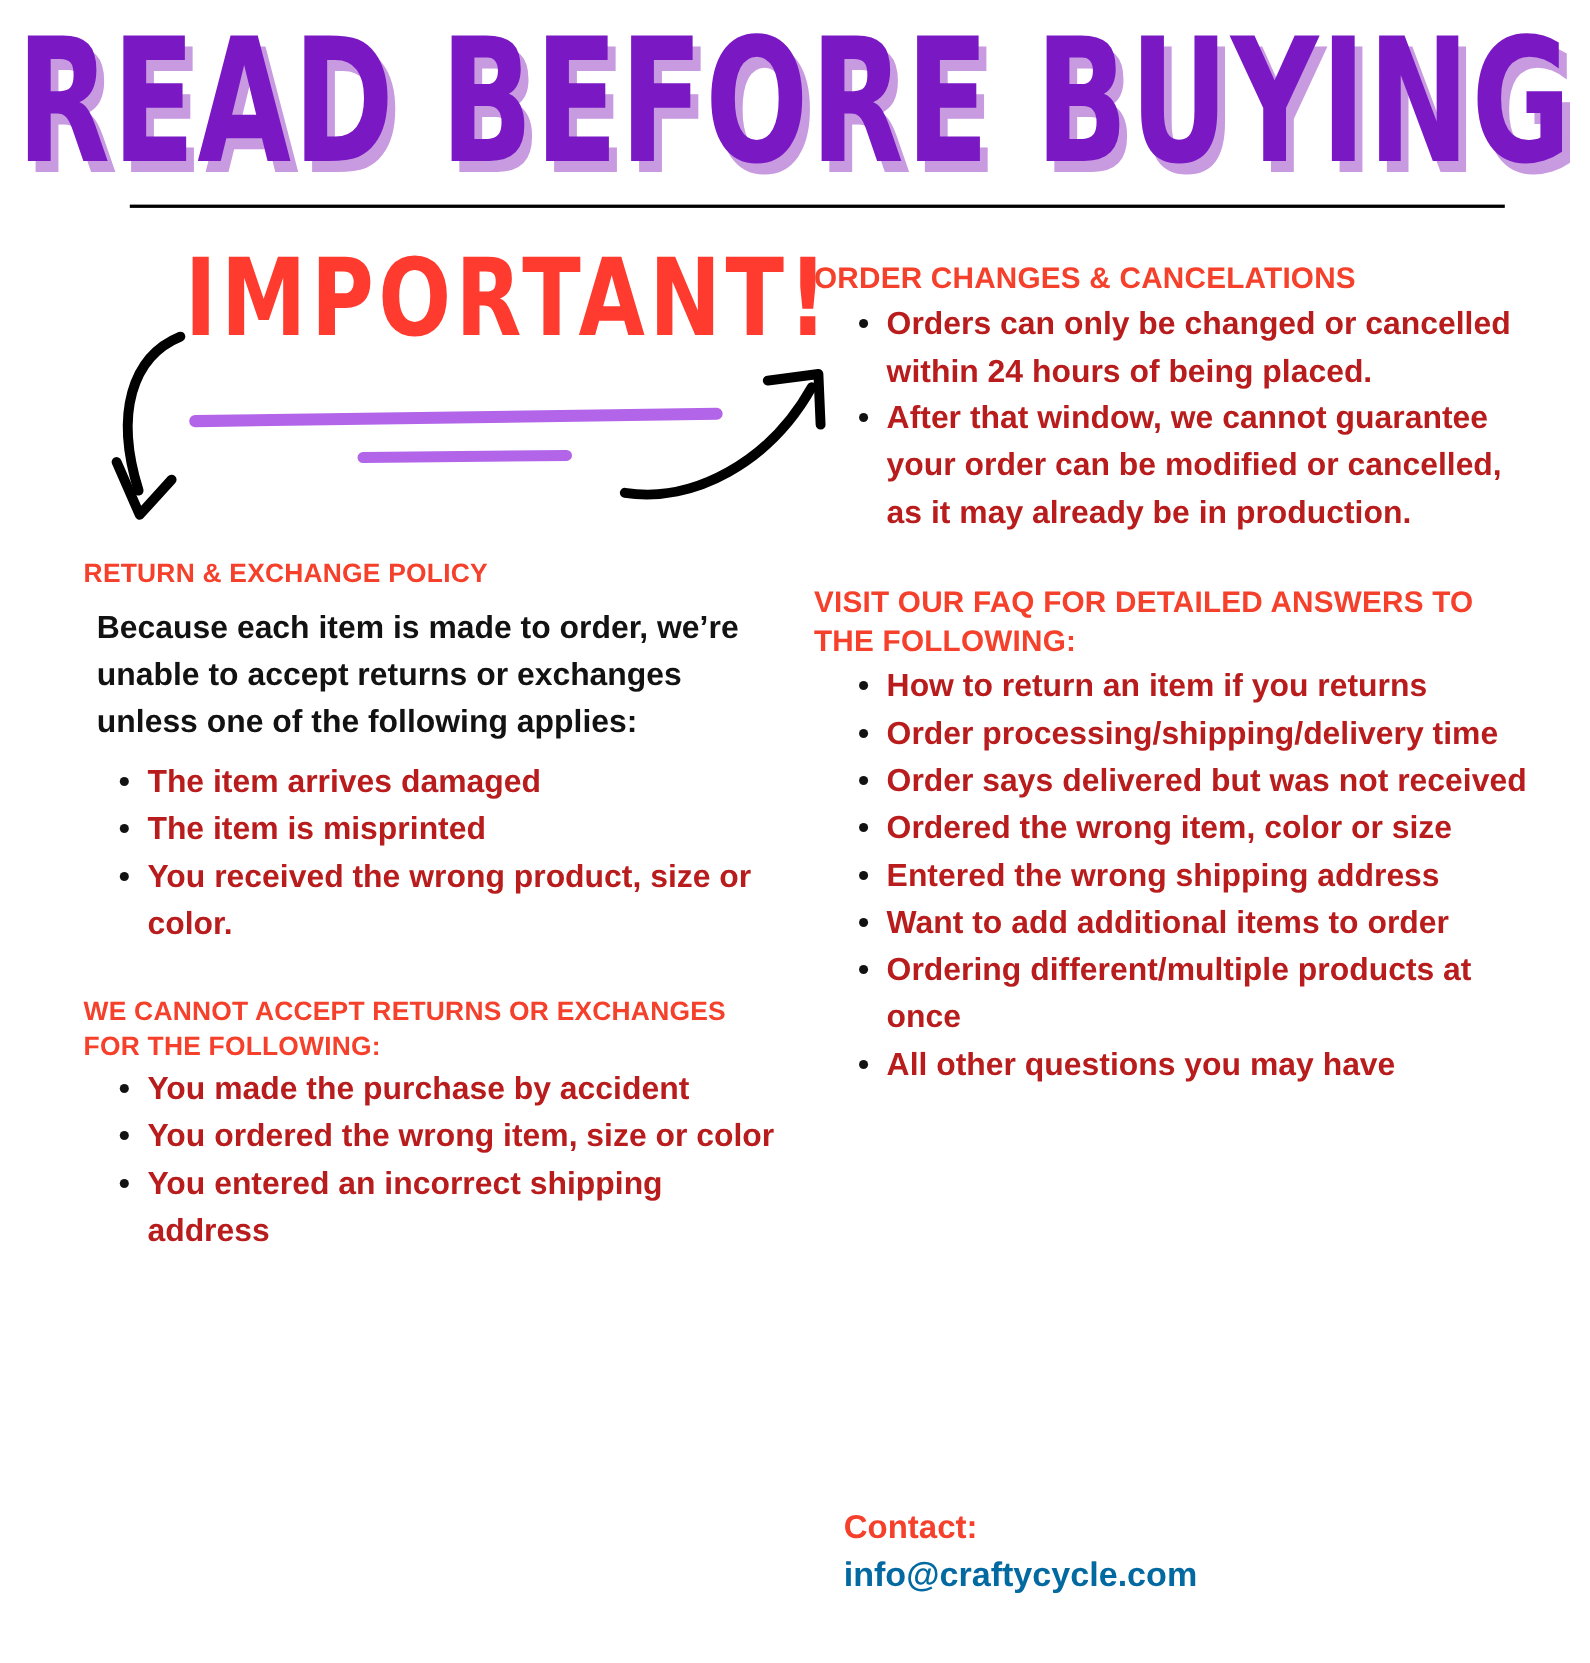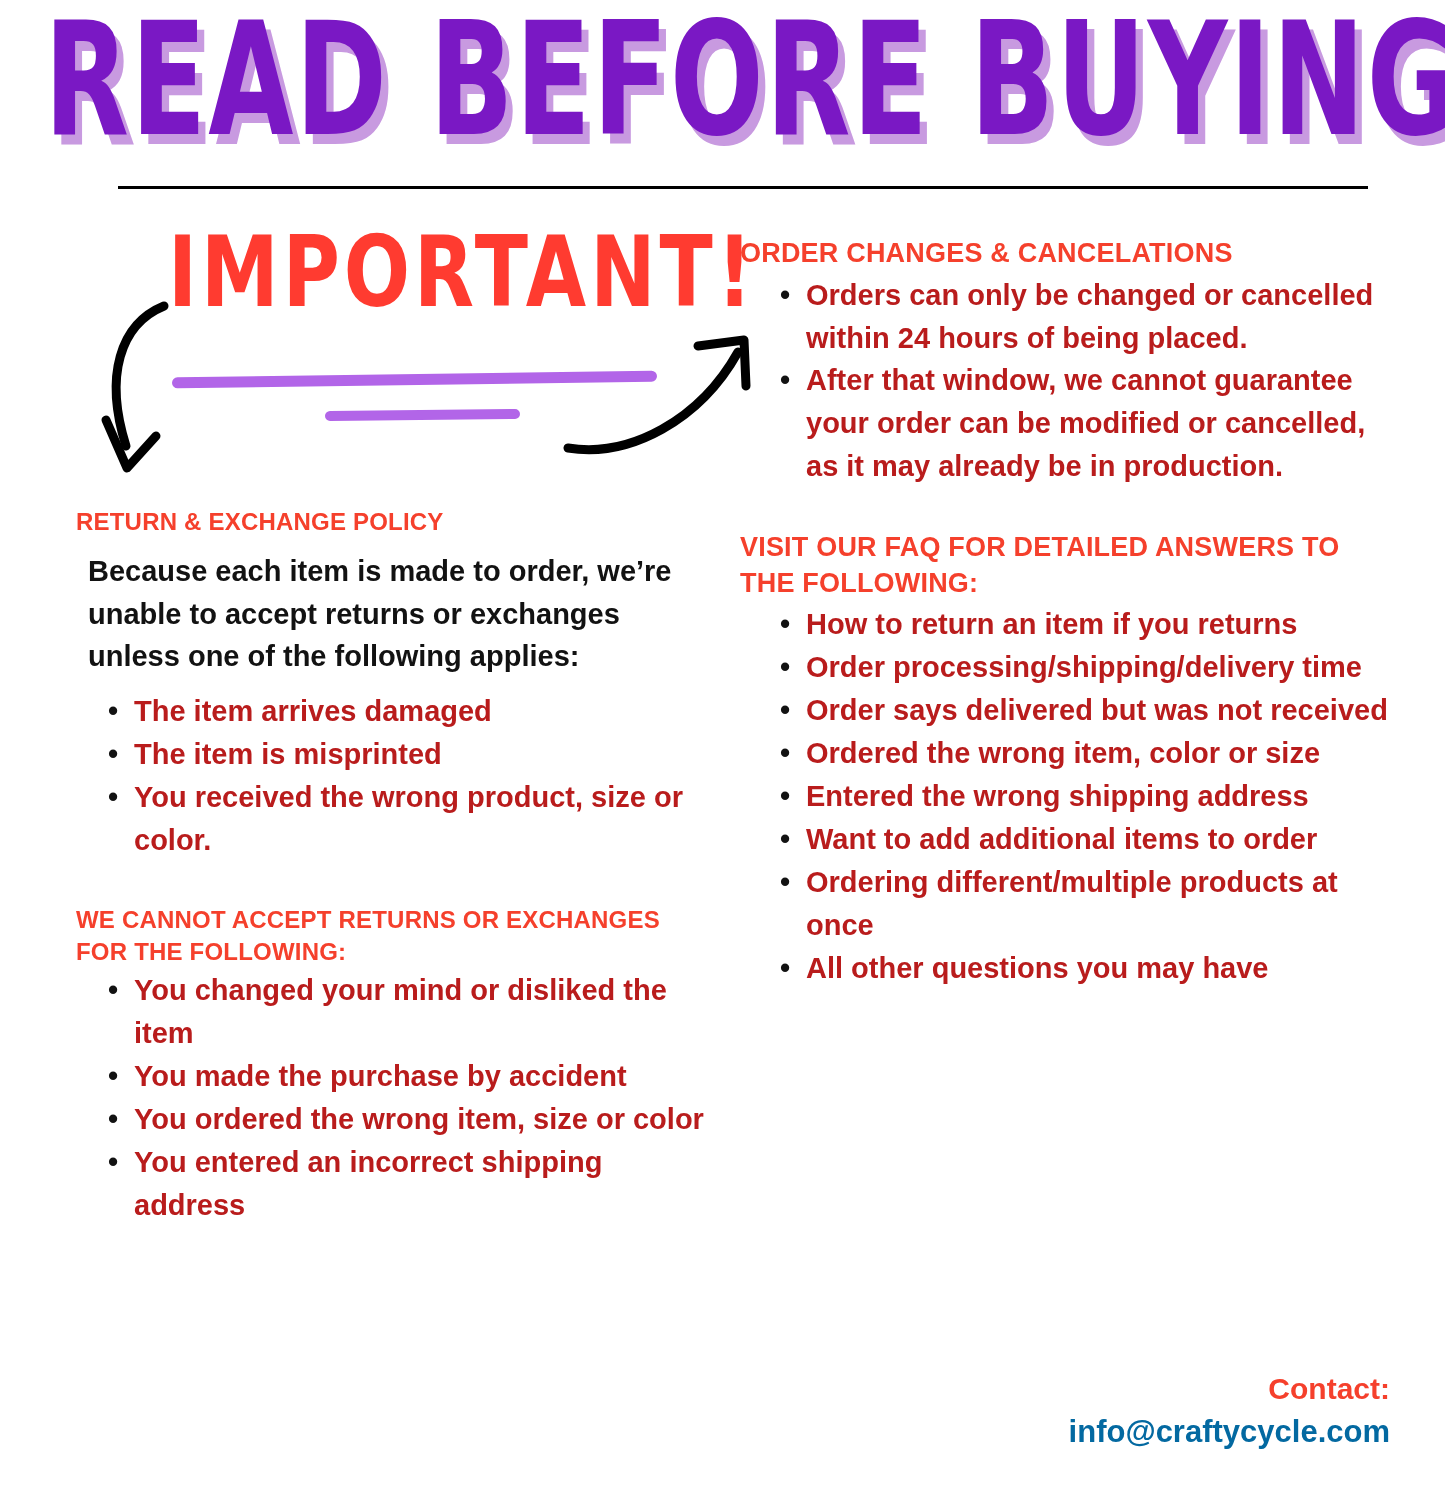--- a/index.html
+++ b/index.html
@@ -11,24 +11,24 @@
     width: 1445px;
     height: 1512px;
     position: relative;
     font-family: "Liberation Sans", sans-serif;
     overflow: hidden;
   }
 
   
   .title-wrap {
     position: absolute;
-    top: 2px;
+    top: 16px;
     left: 0;
     width: 1445px;
-    text-align: right;
+    text-align: center;
   }
   .title {
     font-family: "DejaVu Sans", sans-serif;
     font-weight: bold;
     font-size: 108px;
     line-height: 1.0;
     letter-spacing: 2px;
     color: #7a18c4;
     transform: scaleY(1.45) scaleX(1.02);
     transform-origin: top center;
@@ -153,23 +153,23 @@
   .gap-lg { height: 42px; }
 
   
   .col-right ul.bullets { padding-left: 66px; }
   .col-right h2.section-head { font-size: 27px; }
 
   
   .contact {
     position: absolute;
     top: 1368px;
-    left: 740px;
+    left: 767px;
     width: 650px;
-    text-align: right;
+    text-align: left;
   }
   .contact-label {
     font-family: "Liberation Sans", sans-serif;
     font-weight: bold;
     font-size: 30px;
     color: #f5402c;
     line-height: 1.4;
   }
   .contact-email {
     font-family: "Liberation Sans", sans-serif;
@@ -208,21 +208,20 @@
   <ul class="bullets">
     <li>The item arrives damaged</li>
     <li>The item is misprinted</li>
     <li>You received the wrong product, size or color.</li>
   </ul>
 
   <div class="gap-lg"></div>
 
   <h2 class="section-head">WE CANNOT ACCEPT RETURNS OR EXCHANGES FOR THE FOLLOWING:</h2>
   <ul class="bullets">
-    <li>You changed your mind or disliked the item</li>
     <li>You made the purchase by accident</li>
     <li>You ordered the wrong item, size or color</li>
     <li>You entered an incorrect shipping address</li>
   </ul>
 </div>
 
 <div class="col-right">
 
   <h2 class="section-head">ORDER CHANGES &amp; CANCELATIONS</h2>
   <ul class="bullets">

